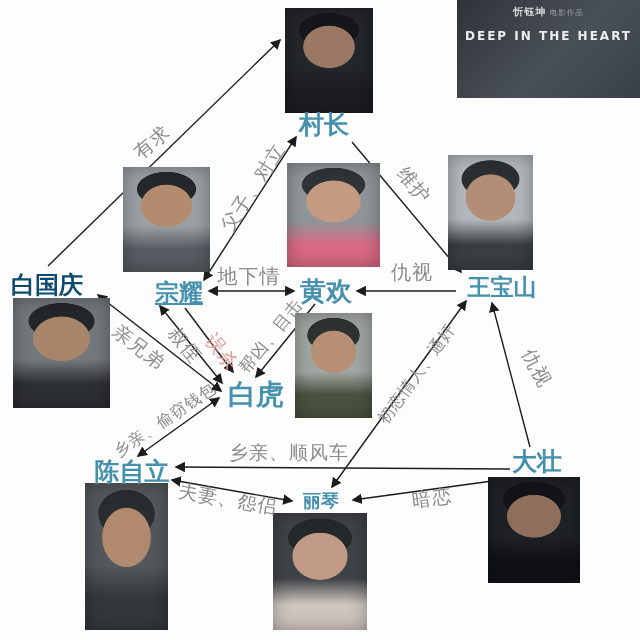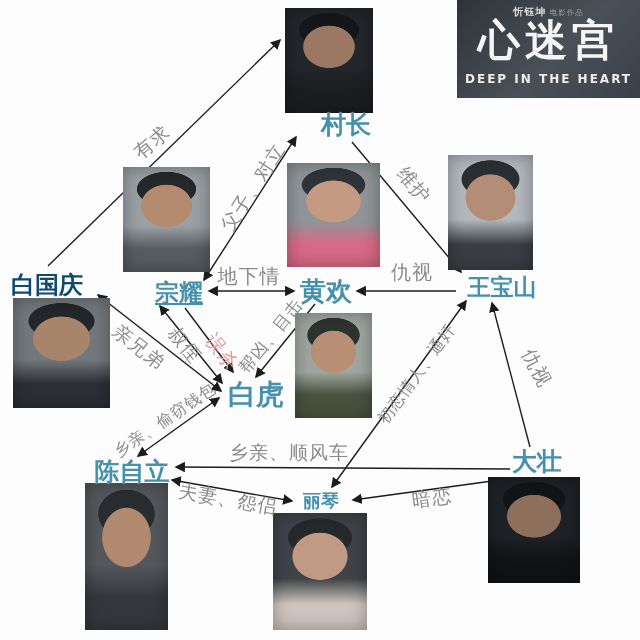--- a/index.html
+++ b/index.html
@@ -69,21 +69,21 @@
       <line x1="138" y1="456" x2="219" y2="398" stroke="#1c1c1c" stroke-width="1.4" marker-end="url(#ah)" marker-start="url(#ah)"></line>
       <line x1="510" y1="469" x2="176" y2="467" stroke="#1c1c1c" stroke-width="1.4" marker-end="url(#ah)"></line>
       <line x1="172" y1="480" x2="292" y2="501" stroke="#1c1c1c" stroke-width="1.4" marker-end="url(#ah)" marker-start="url(#ah)"></line>
       <line x1="507" y1="479" x2="353" y2="500" stroke="#1c1c1c" stroke-width="1.4" marker-end="url(#ah)"></line>
       <line x1="332" y1="487" x2="466" y2="301" stroke="#1c1c1c" stroke-width="1.4" marker-end="url(#ah)" marker-start="url(#ah)"></line>
       <line x1="530" y1="447" x2="492" y2="303" stroke="#1c1c1c" stroke-width="1.4" marker-end="url(#ah)"></line>
     </svg>
 
   <div id="nodes">
       <div class="photo" style="left: 285px; top: 8px; width: 88px; height: 105px; --bg: #23262a; --hair: #15171a; --skin: #9b7863; --cloth: #1b1d20;"></div>
-      <div class="char-name" style="left: 346px; top: 124px; font-size: 25px; color: rgb(69, 144, 172);">村长</div>
+      <div class="char-name" style="left: 324px; top: 124px; font-size: 25px; color: rgb(69, 144, 172);">村长</div>
       <div class="photo" style="left: 123px; top: 167px; width: 87px; height: 105px; --bg: #9aa0a4; --hair: #26292c; --skin: #b58b6f; --cloth: #565c61;"></div>
       <div class="char-name" style="left: 179px; top: 293px; font-size: 24px; color: rgb(69, 144, 172); text-decoration: underline;">宗耀</div>
       <div class="photo" style="left: 287px; top: 163px; width: 93px; height: 104px; --bg: #8f9598; --hair: #303437; --skin: #c49a82; --cloth: #d96a86;"></div>
       <div class="char-name" style="left: 326px; top: 292px; font-size: 26px; color: rgb(69, 144, 172);">黄欢</div>
       <div class="photo" style="left: 448px; top: 155px; width: 85px; height: 115px; --bg: #b3b8bd; --hair: #2b2f32; --skin: #b48d76; --cloth: #3a3e42;"></div>
       <div class="char-name" style="left: 494px; top: 287px; font-size: 23px; color: rgb(69, 144, 172); margin-left: 8px;">王宝山</div>
       <div class="photo" style="left: 295px; top: 313px; width: 77px; height: 105px; --bg: #a0a6a2; --hair: #2e3330; --skin: #b78f74; --cloth: #49523f;"></div>
       <div class="char-name" style="left: 256px; top: 395px; font-size: 28px; color: rgb(69, 144, 172);">白虎</div>
       <div class="photo" style="left: 13px; top: 298px; width: 97px; height: 110px; --bg: #73787c; --hair: #24272a; --skin: #a8846a; --cloth: #2c2f33;"></div>
       <div class="char-name" style="left: 47px; top: 285px; font-size: 24px; color: #0c4a6e;">白国庆</div>
@@ -110,17 +110,16 @@
       <div class="edge-label" style="left: 432px; top: 498px; font-size: 19px; color: rgb(138, 138, 138); transform: translate(-50%, -50%) rotate(-8deg);">暗恋</div>
       <div class="edge-label" style="left: 417px; top: 374px; font-size: 16px; color: rgb(138, 138, 138); transform: translate(-50%, -50%) rotate(-54deg);">初恋情人、通奸</div>
       <div class="edge-label" style="left: 537px; top: 368px; font-size: 19px; color: rgb(138, 138, 138); transform: translate(-50%, -50%) rotate(62deg);">仇视</div>
     </div>
 
   <div class="logo">
     <div class="logo-credit">
       <span>忻钰坤</span>
       <span class="suffix">电影作品</span>
     </div>
-    <div class="logo-title">心迷宫</div>
     <div class="logo-en">DEEP IN THE HEART</div>
   </div>
 
 </div>
 
 </body></html>

